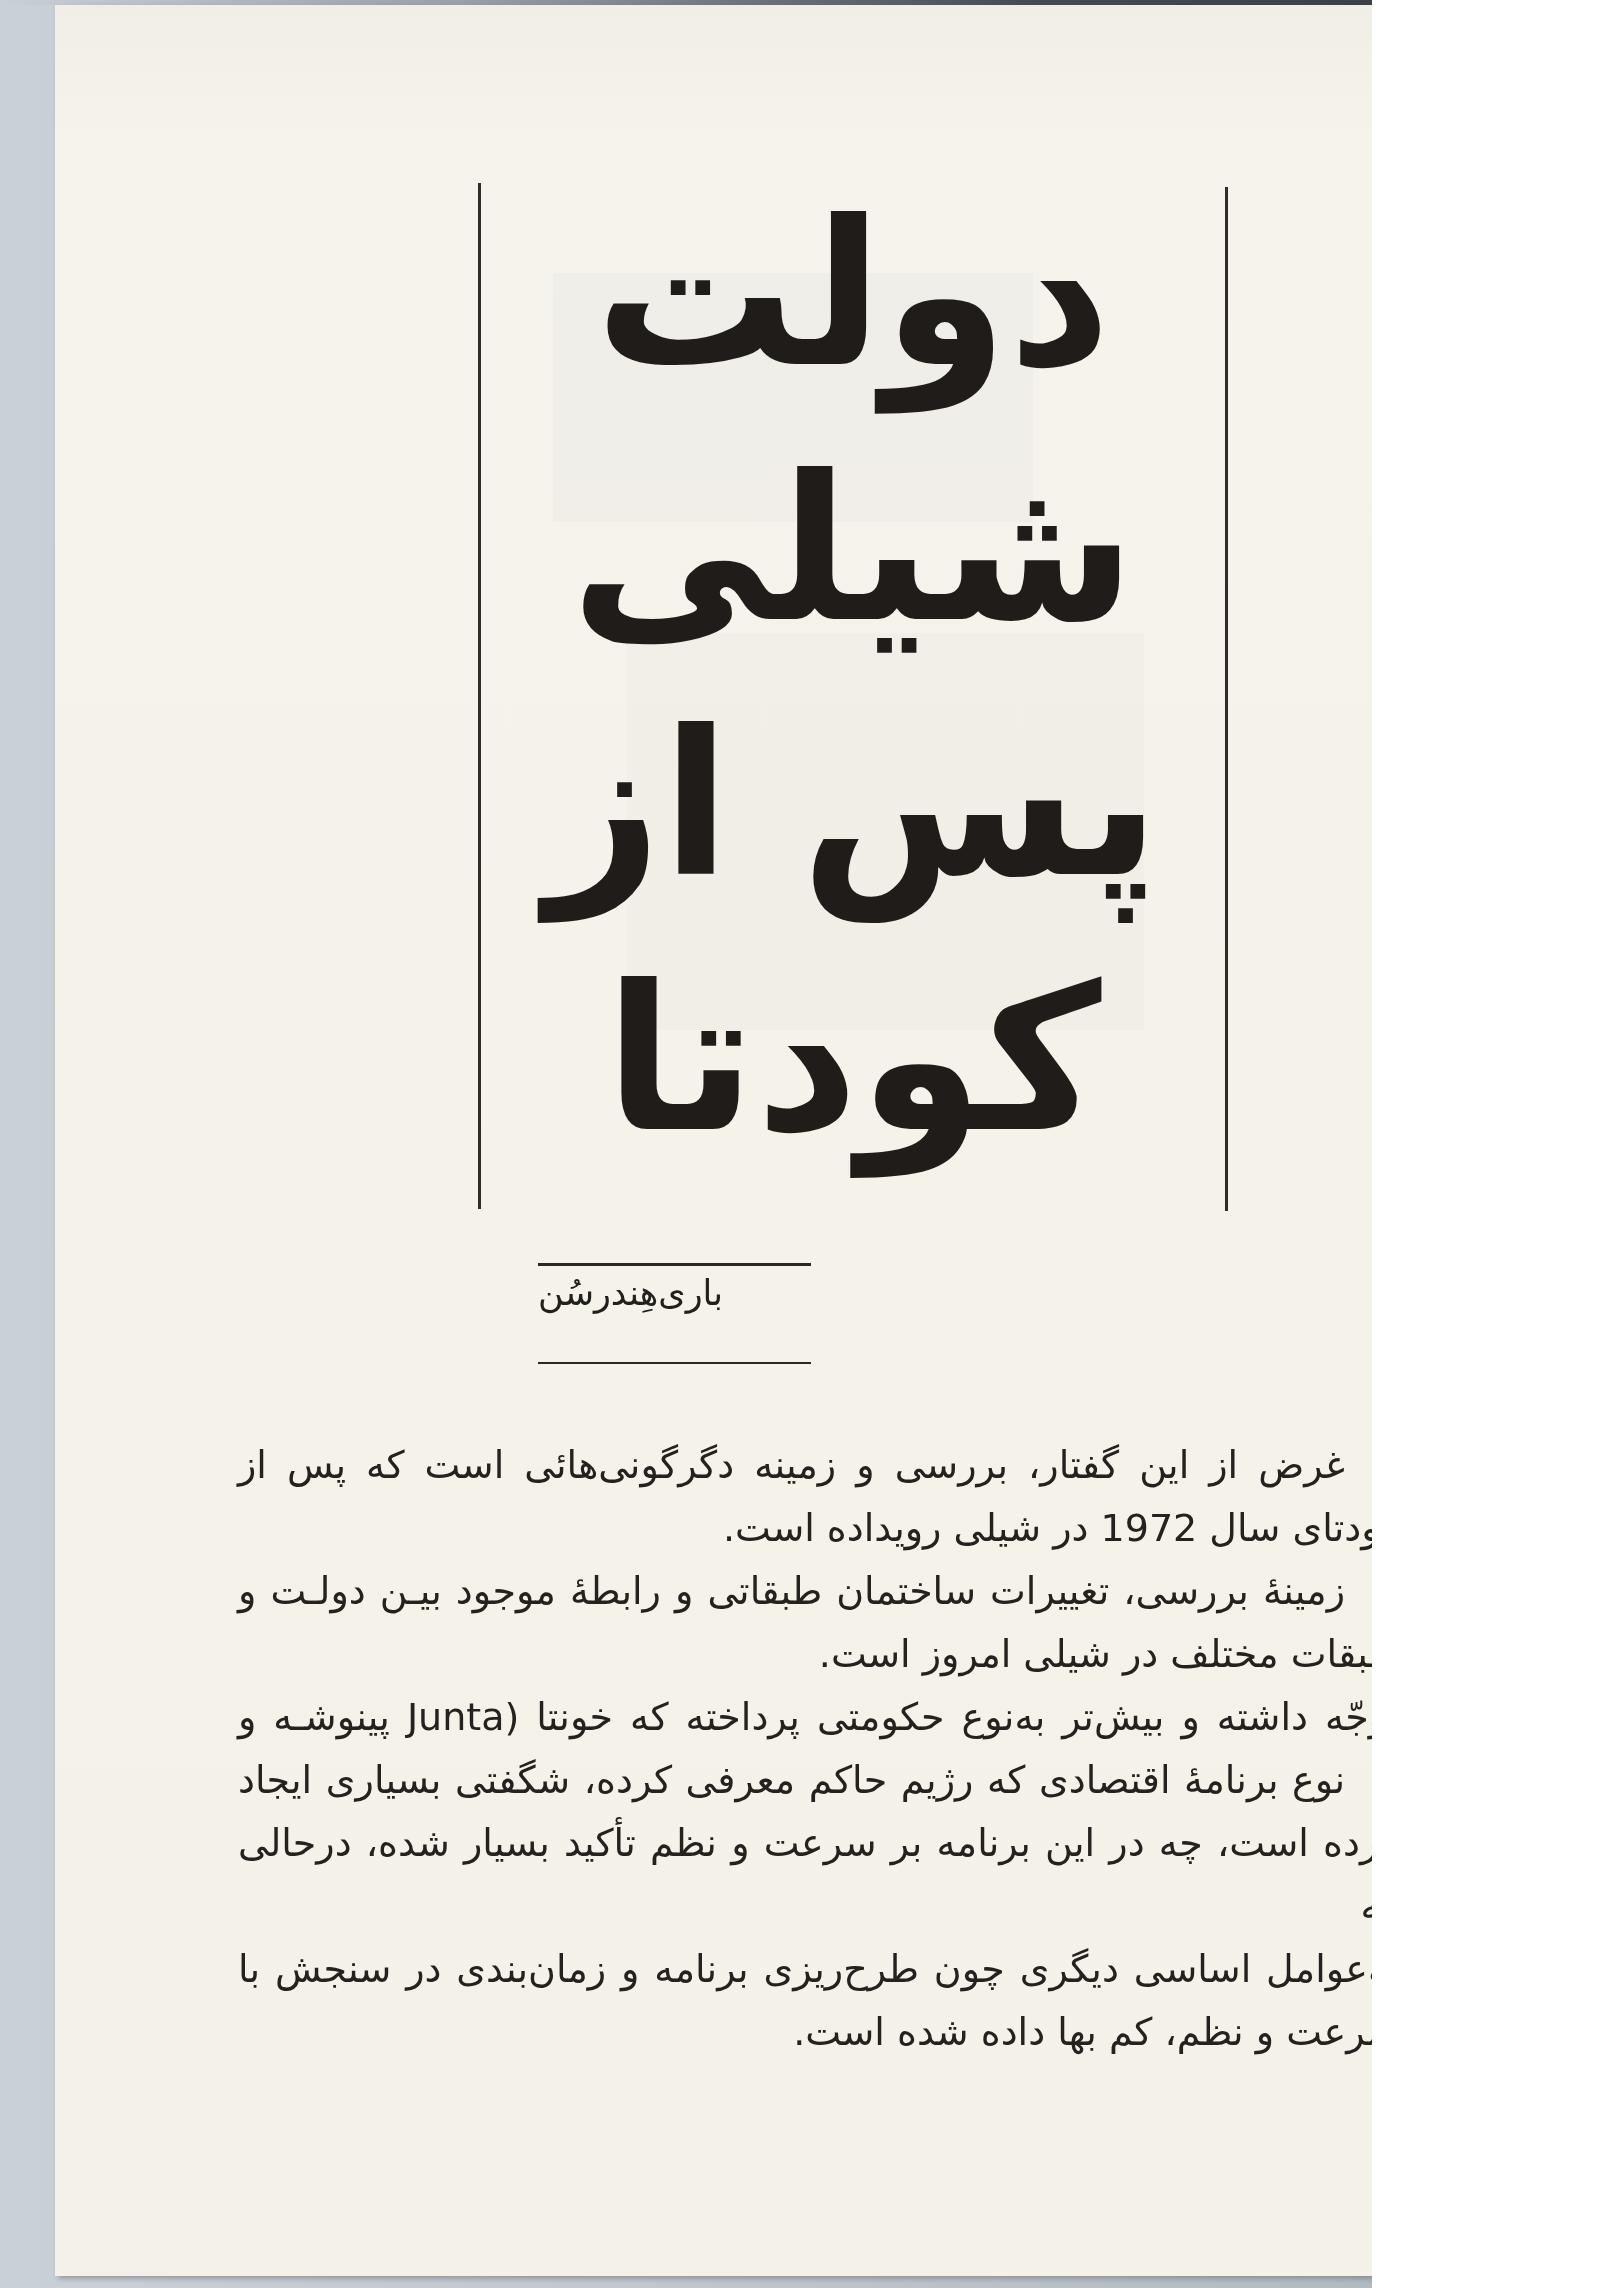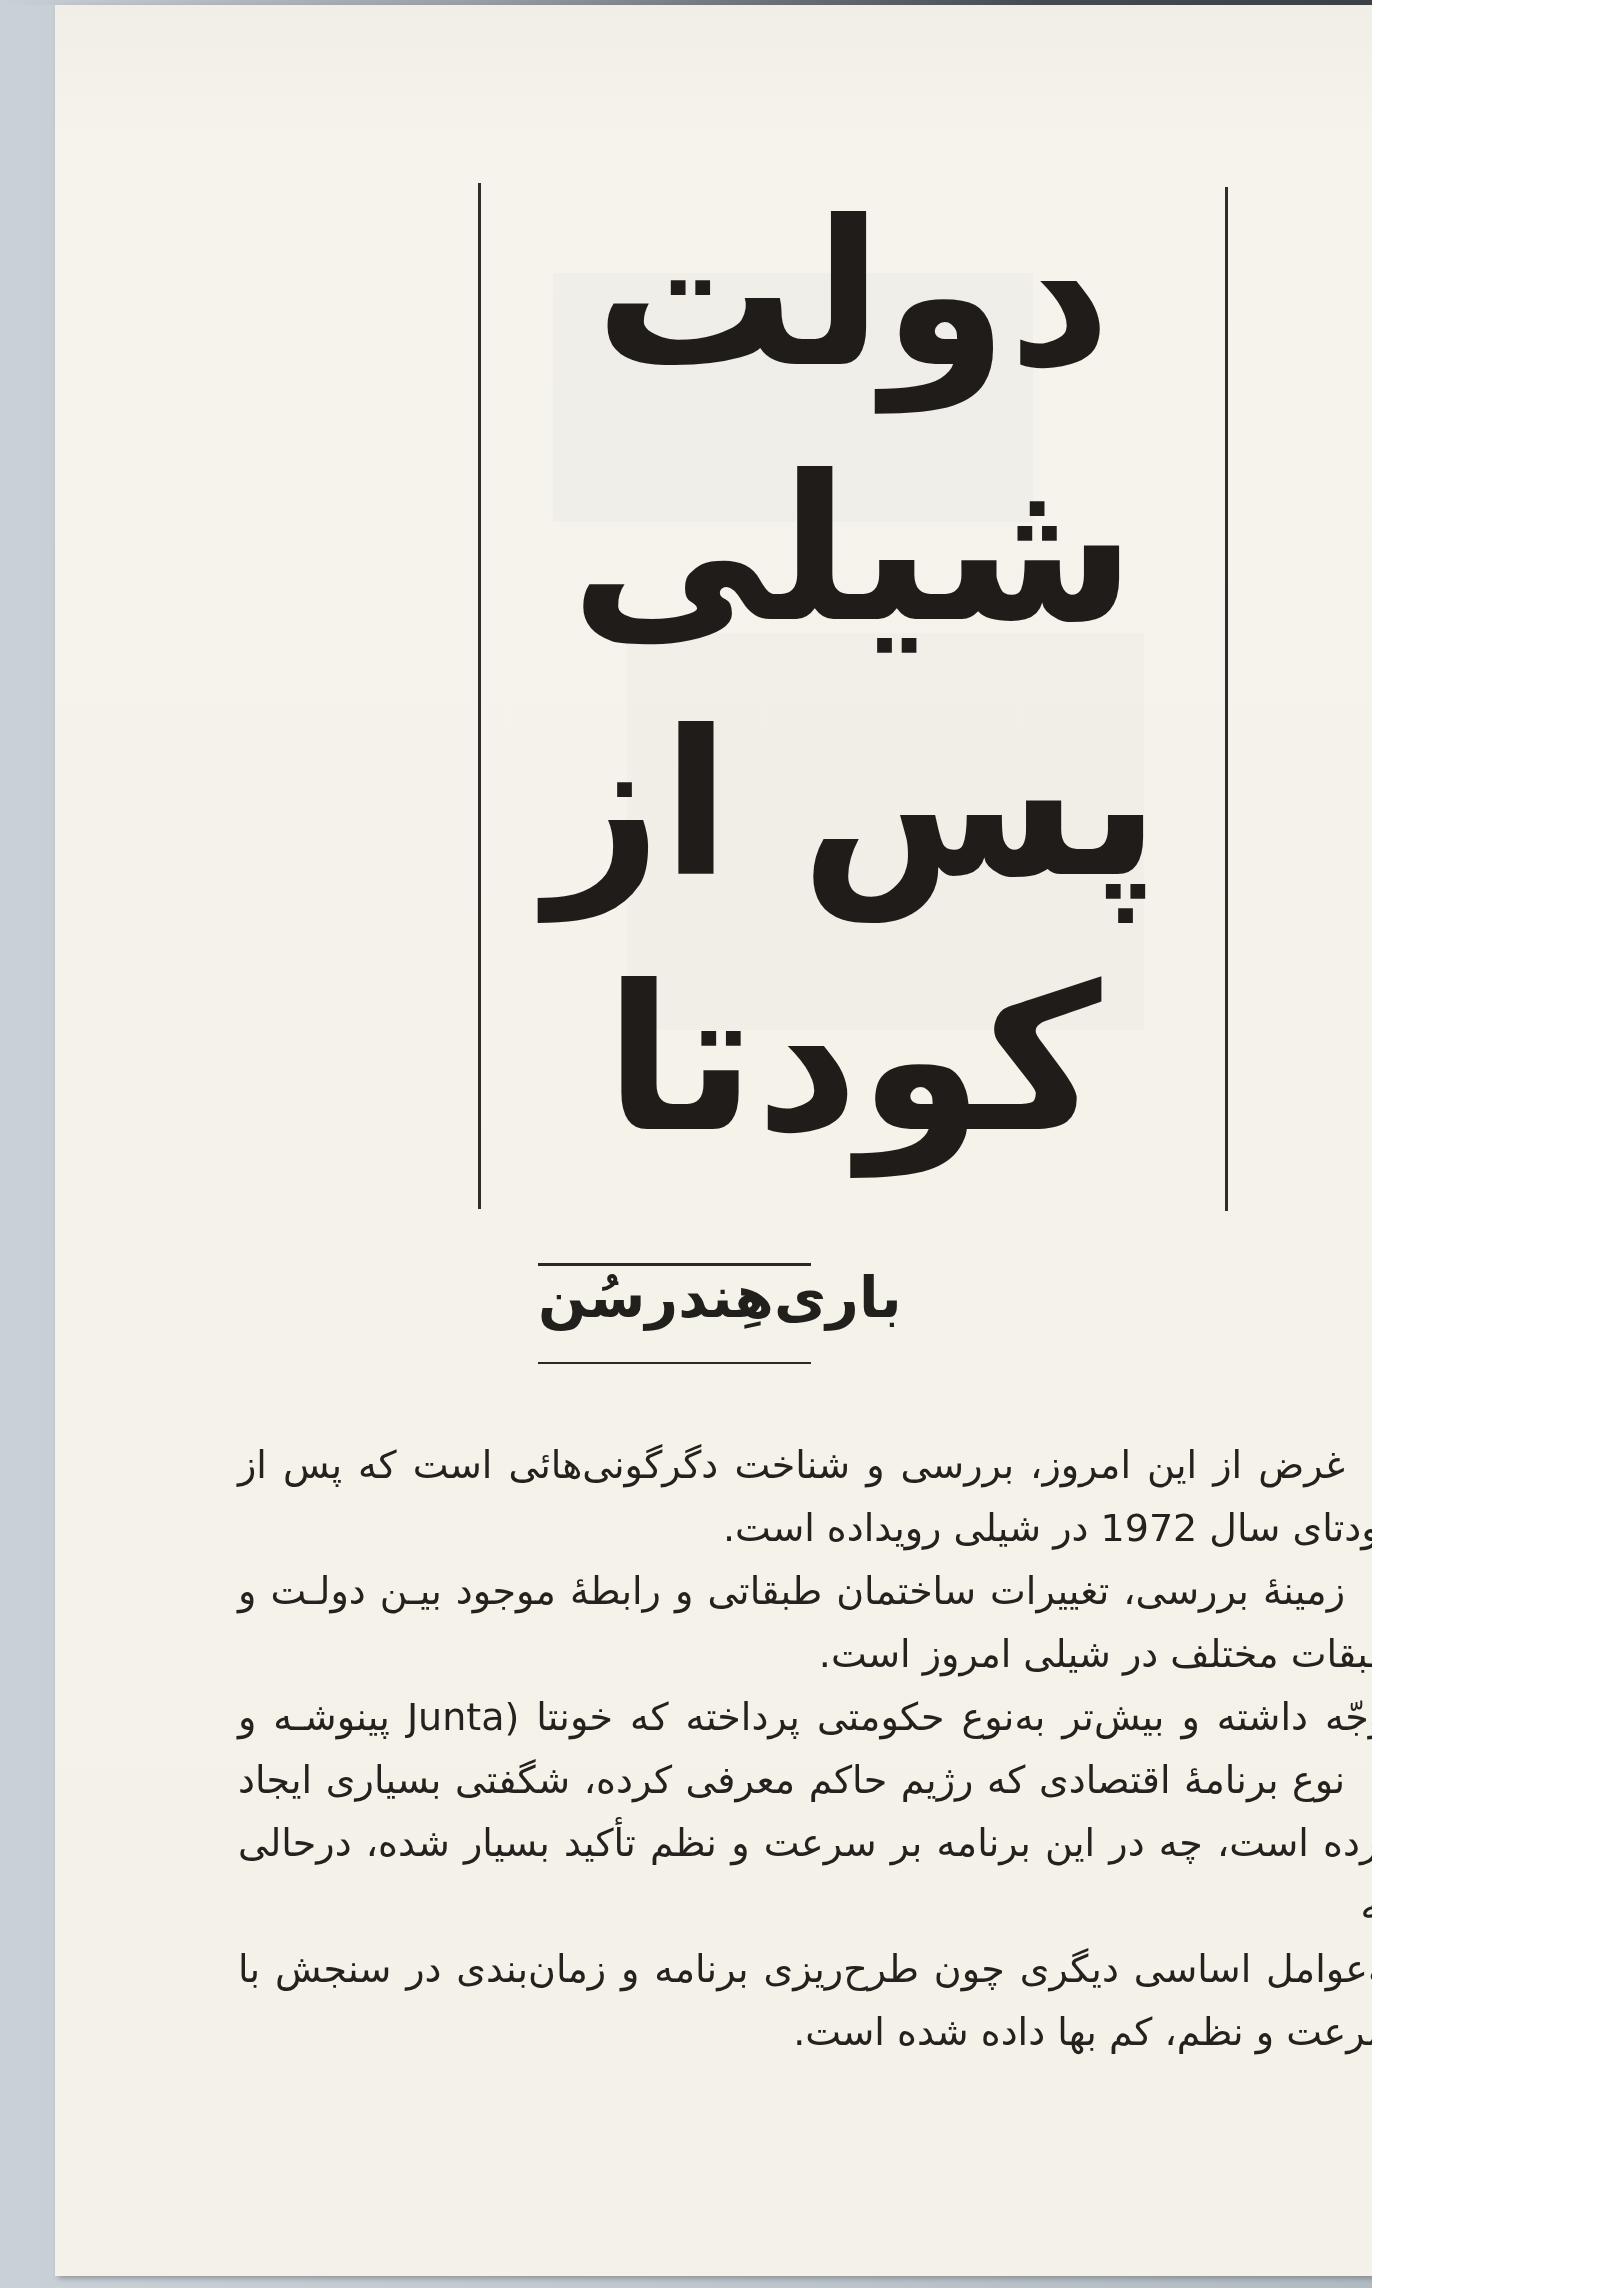--- a/index.html
+++ b/index.html
@@ -65,25 +65,25 @@
   .author-rule {
     position: absolute;
     left: 0;
     width: 273px; height: 2.8px;
     background: #2b2926;
   }
   .author-rule.top { top: 3.7px; }
   .author-rule.bottom { top: 102px; }
   .author-name {
     position: absolute;
-    left: 0; top: 4px;
+    left: 0; top: 13px;
     white-space: nowrap;
     direction: rtl;
-    font-size: 57px;
-    font-weight: bold;
+    font-size: 35px;
+    font-weight: normal;
     color: #22201d;
   }
   .body-block {
     position: absolute;
     left: 183px; top: 1429px;
     width: 1161px;
     direction: rtl;
     color: #24211e;
     font-size: 38px;
     line-height: 63px;
@@ -127,21 +127,21 @@
       <div>کودتا</div>
     </div>
 
     <div class="author-block">
       <div class="author-rule top"></div>
       <div class="author-name" lang="fa" dir="rtl">باری‌هِندرسُن</div>
       <div class="author-rule bottom"></div>
     </div>
 
     <div class="body-block" lang="fa" dir="rtl">
-      <div class="bline first">غرض از این امروز، بررسی و شناخت دگرگونی‌هائی است که پس از</div>
+      <div class="bline first">غرض از این گفتار، بررسی و زمینه دگرگونی‌هائی است که پس از</div>
       <div class="bline end">کودتای سال 1972 در شیلی رویداده است.</div>
       <div class="bline first">زمینهٔ بررسی، تغییرات ساختمان طبقاتی و رابطهٔ موجود بیـن دولـت و</div>
       <div class="bline end">طبقات مختلف در شیلی امروز است.</div>
       <div class="bline">توجّه داشته و بیش‌تر به‌نوع حکومتی پرداخته که خونتا (Junta پینوشـه و</div>
       <div class="bline first">نوع برنامهٔ اقتصادی که رژیم حاکم معرفی کرده، شگفتی بسیاری ایجاد</div>
       <div class="bline">کرده است، چه در این برنامه بر سرعت و نظم تأکید بسیار شده، درحالی که</div>
       <div class="bline">به‌عوامل اساسی دیگری چون طرح‌ریزی برنامه و زمان‌بندی در سنجش با</div>
       <div class="bline end">سرعت و نظم، کم بها داده شده است.</div>
     </div>
 

